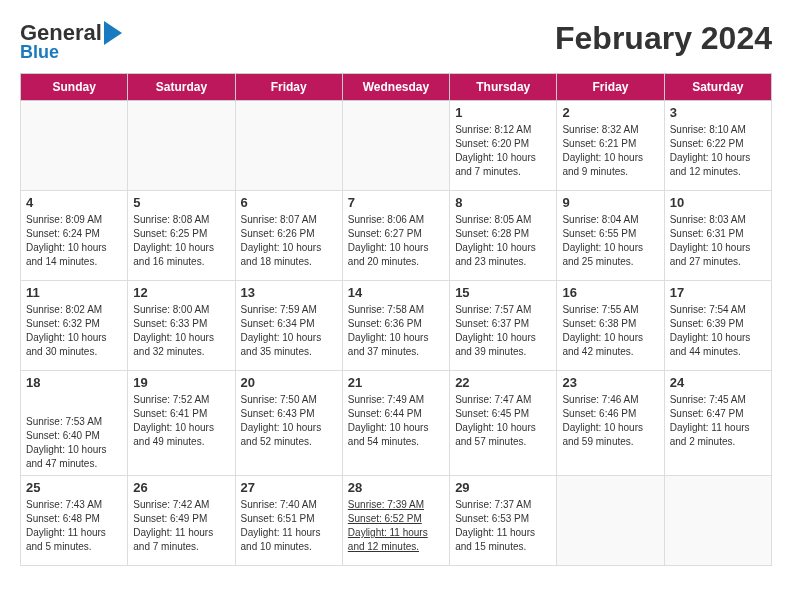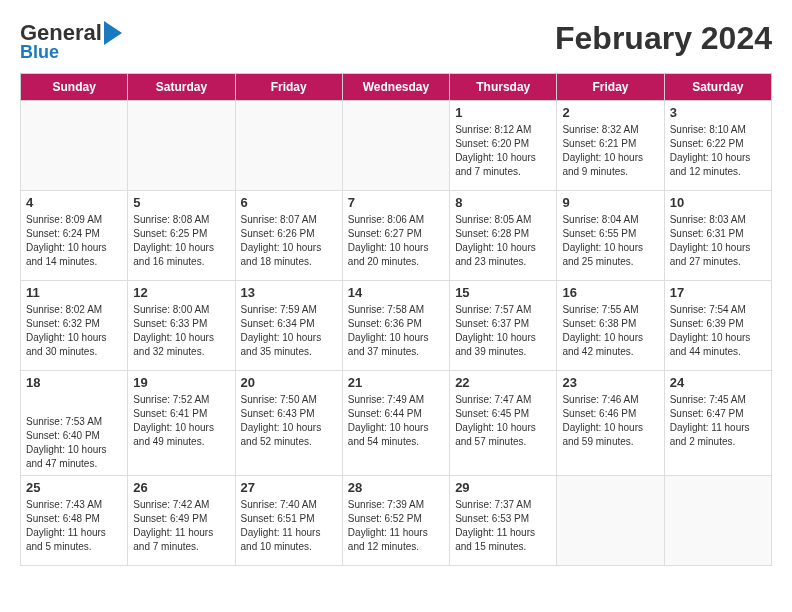--- a/index.html
+++ b/index.html
@@ -312,21 +312,21 @@
         </td>
         <td>
           <div class="day-num">27</div>
           <div class="day-info" style="white-space: pre-line;">Sunrise: 7:40 AM
 Sunset: 6:51 PM
 Daylight: 11 hours
 and 10 minutes.</div>
         </td>
         <td>
           <div class="day-num">28</div>
-          <div class="day-info" style="white-space: pre-line;">Sunrise: 7:39 AM
+          <div class="day-info" style="white-space: pre-line; text-decoration: underline;">Sunrise: 7:39 AM
 Sunset: 6:52 PM
 Daylight: 11 hours
 and 12 minutes.</div>
         </td>
         <td>
           <div class="day-num">29</div>
           <div class="day-info" style="white-space: pre-line;">Sunrise: 7:37 AM
 Sunset: 6:53 PM
 Daylight: 11 hours
 and 15 minutes.</div>

